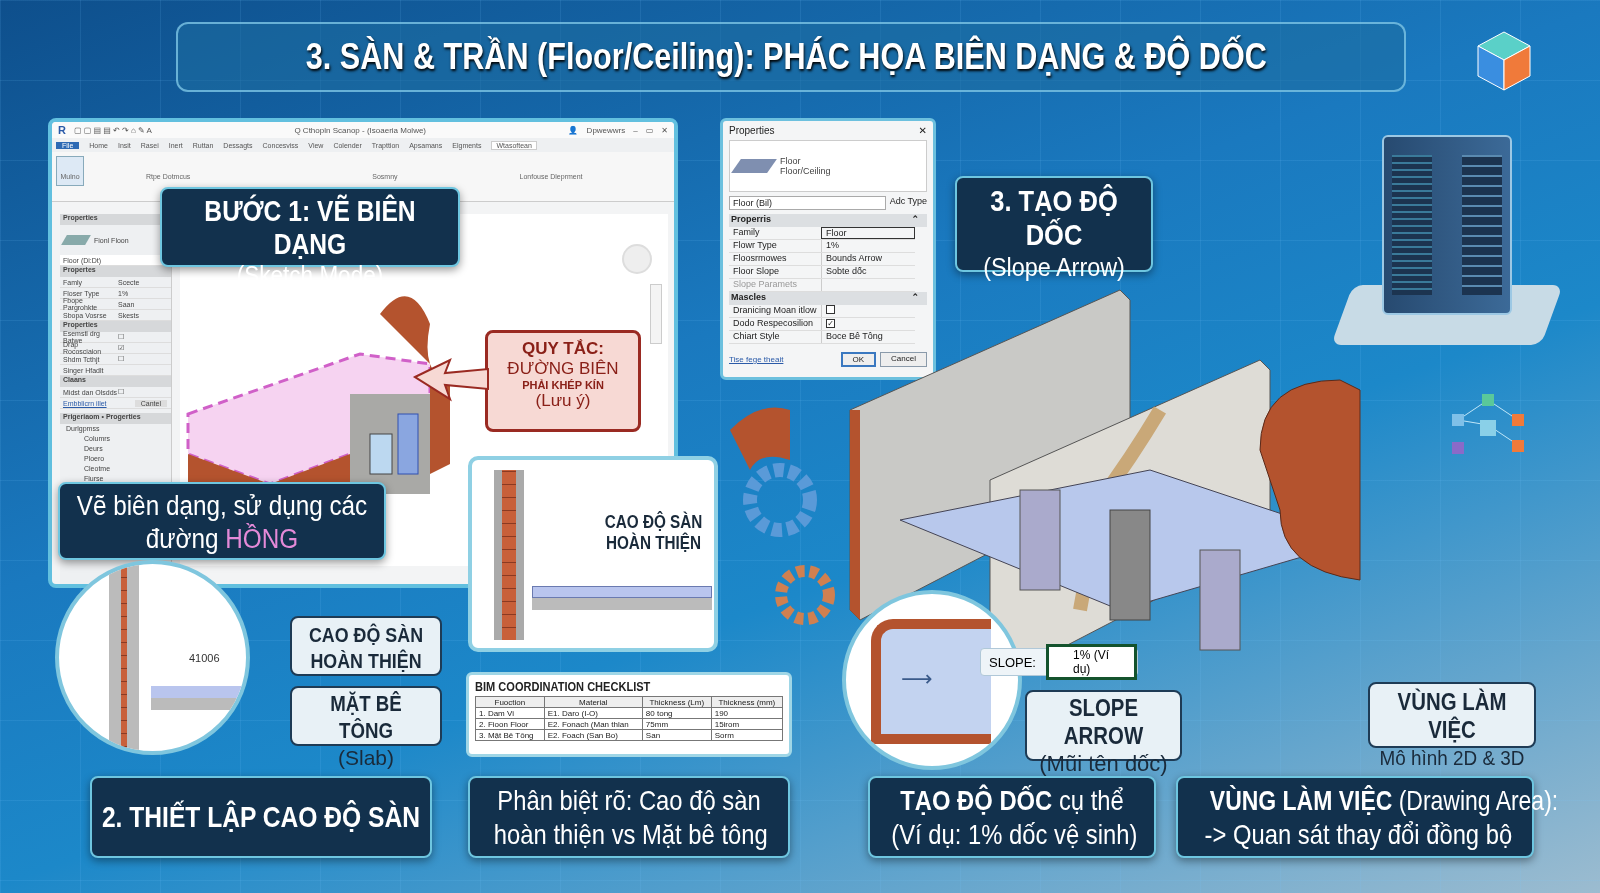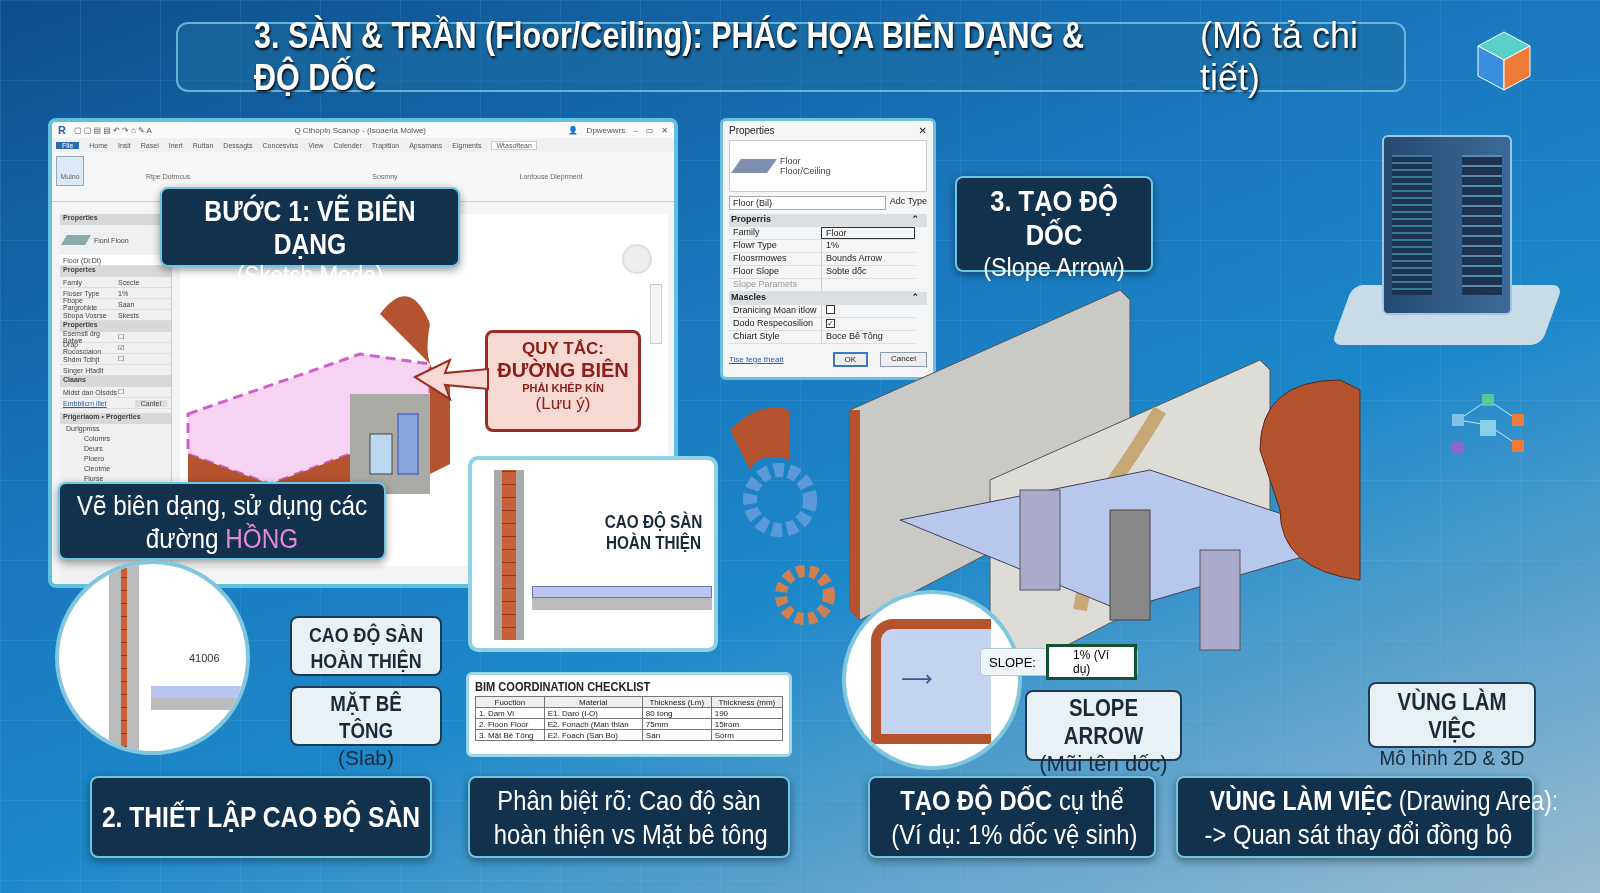--- a/index.html
+++ b/index.html
@@ -40,21 +40,21 @@
 .brick{background:repeating-linear-gradient(0deg,#c8603a 0 12px,#8b3a22 12px 13px);}
 .server{left:1382px;top:135px;width:150px;height:210px}
 .slope-inp{border:3px solid #14532d;background:#fff;padding:1px 24px;font-size:12px}
 </style>
 </head>
 <body>
 
 <div class="grid"></div>
 
 <div class="abs title-bar">
-  <b>3. SÀN &amp; TRẦN (Floor/Ceiling): PHÁC HỌA BIÊN DẠNG &amp; ĐỘ DỐC</b>&nbsp;<span>(Mô tả chi tiết)</span>
+  <b>3. SÀN &amp; TRẦN (Floor/Ceiling): PHÁC HỌA BIÊN DẠNG &amp; ĐỘ DỐC</b>&nbsp;
 </div>
 <div class="abs" style="left:1476px;top:30px;width:56px;height:62px">
   <svg width="56" height="62" viewBox="0 0 56 62">
       <polygon points="28,2 54,16 28,30 2,16" fill="#5ad0c8" stroke="#fff"></polygon>
       <polygon points="2,16 28,30 28,60 2,46" fill="#3a8ee0" stroke="#fff"></polygon>
       <polygon points="54,16 28,30 28,60 54,46" fill="#f07a3a" stroke="#fff"></polygon>
     </svg>
 </div>
 
 <div class="abs revit">
@@ -171,21 +171,21 @@
   </div>
 </div>
 
 <div class="abs dark" style="left:160px;top:187px;width:300px;height:80px;padding-top:6px">
   <div style="font-size:29px;font-weight:bold;transform:scaleX(.85)">BƯỚC 1: VẼ BIÊN DẠNG</div>
   <div style="font-size:25px;transform:scaleX(.9)">(Sketch Mode)</div>
 </div>
 
 <div class="abs" style="left:485px;top:330px;width:156px;height:102px;background:#f7d9d4;border:3px solid #9a2a22;border-radius:8px;text-align:center;color:#8a2018;padding-top:6px">
   <div style="font-size:17px;font-weight:bold">QUY TẮC:</div>
-  <div style="font-size:20px;font-weight:bold">ĐƯỜNG BIÊN</div>
+  <div style="font-size:17px;font-weight:normal">ĐƯỜNG BIÊN</div>
   <div style="font-size:11px;font-weight:bold">PHẢI KHÉP KÍN</div>
   <div style="font-size:17px">(Lưu ý)</div>
 </div>
 <svg class="abs" style="left:410px;top:355px" width="80" height="50">
     <polygon points="5,22 40,5 35,18 78,14 78,34 35,30 40,44" fill="#f7d9d4" stroke="#9a2a22" stroke-width="2"></polygon>
   </svg>
 
 <div class="abs dark" style="left:58px;top:482px;width:328px;height:78px;padding-top:6px;font-size:27px;line-height:33px">
   <div style="transform:scaleX(.9)">Vẽ biên dạng, sử dụng các</div>
   <div style="transform:scaleX(.9)"><span>đường</span> <span style="color:#e48ad8">HỒNG</span></div>
@@ -299,21 +299,21 @@
   <div class="row">
       <span class="k">Dodo Respecosilion</span>
       <span class="v"><span class="chk">✓</span></span>
     </div>
   <div class="row">
       <span class="k">Chiart Style</span>
       <span class="v">Boce Bê Tông</span>
     </div>
   <div style="display:flex;justify-content:space-between;align-items:center;margin:8px 6px 0">
     <span style="color:#2a5aa8;text-decoration:underline;font-size:8px">Tise fege theait</span>
-    <span style="display:flex;gap:12px">
+    <span style="display:flex;gap:4px">
         <span class="btn ok">OK</span>
         <span class="btn">Cancel</span>
       </span>
   </div>
 </div>
 
 <svg class="abs" style="left:720px;top:280px" width="660" height="420">
   <polygon points="130,130 400,10 410,20 410,200 140,340 130,330" fill="#c9c9c6" stroke="#555"></polygon>
   <polygon points="130,130 140,130 140,340 130,330" fill="#b4532e"></polygon>
   <polygon points="270,200 540,80 550,90 550,260 280,400 270,390" fill="#dedcd6" stroke="#555"></polygon>

